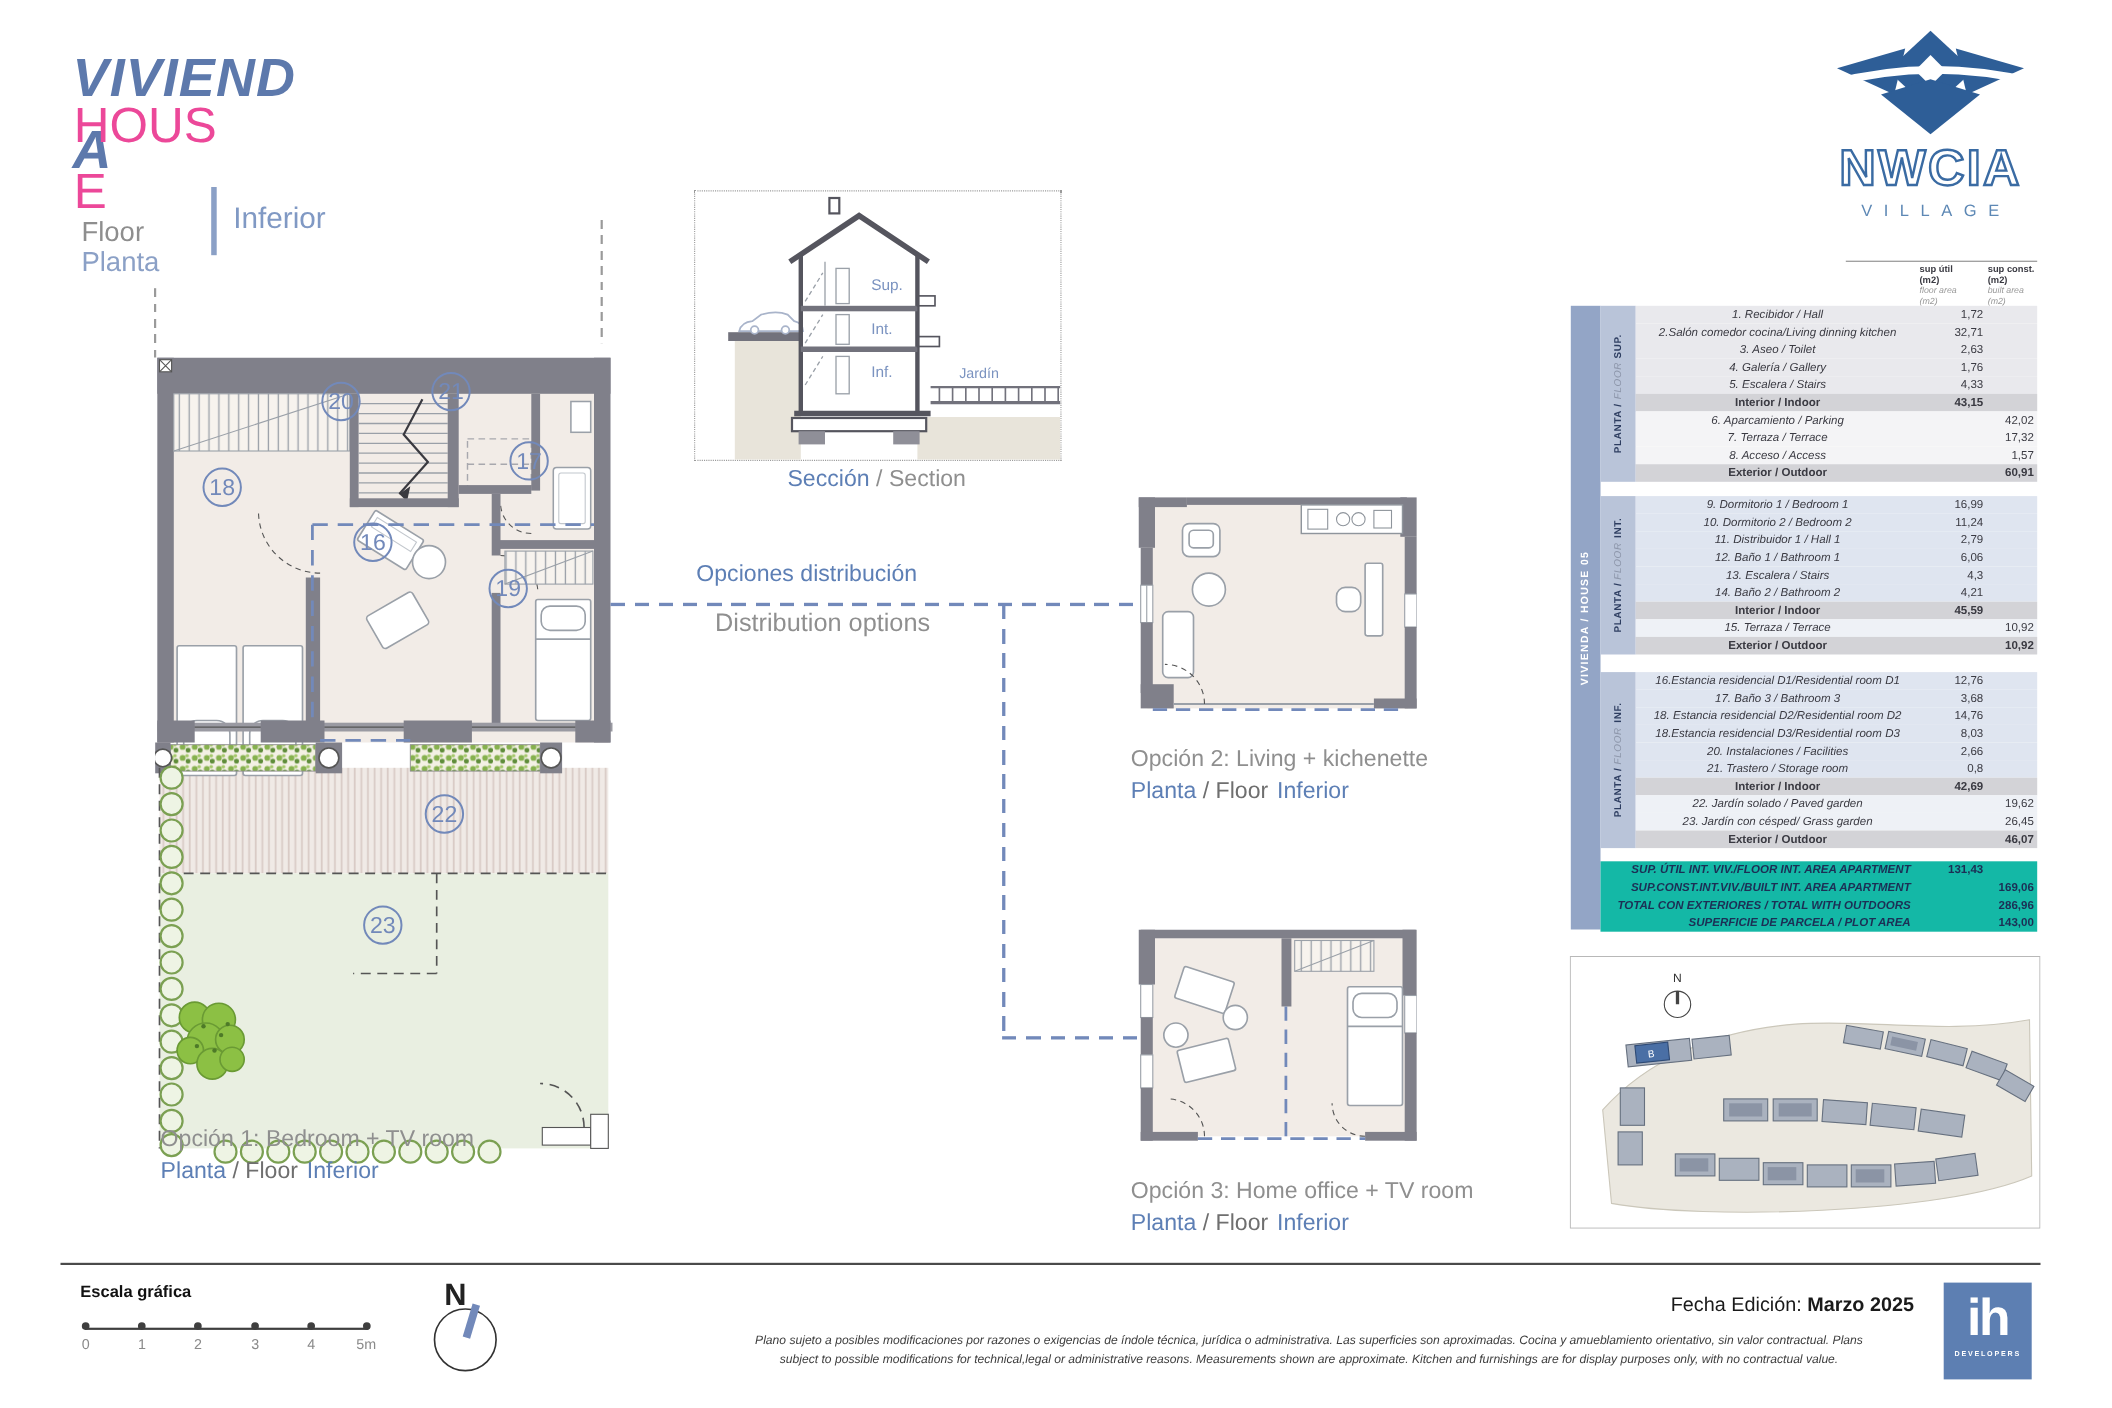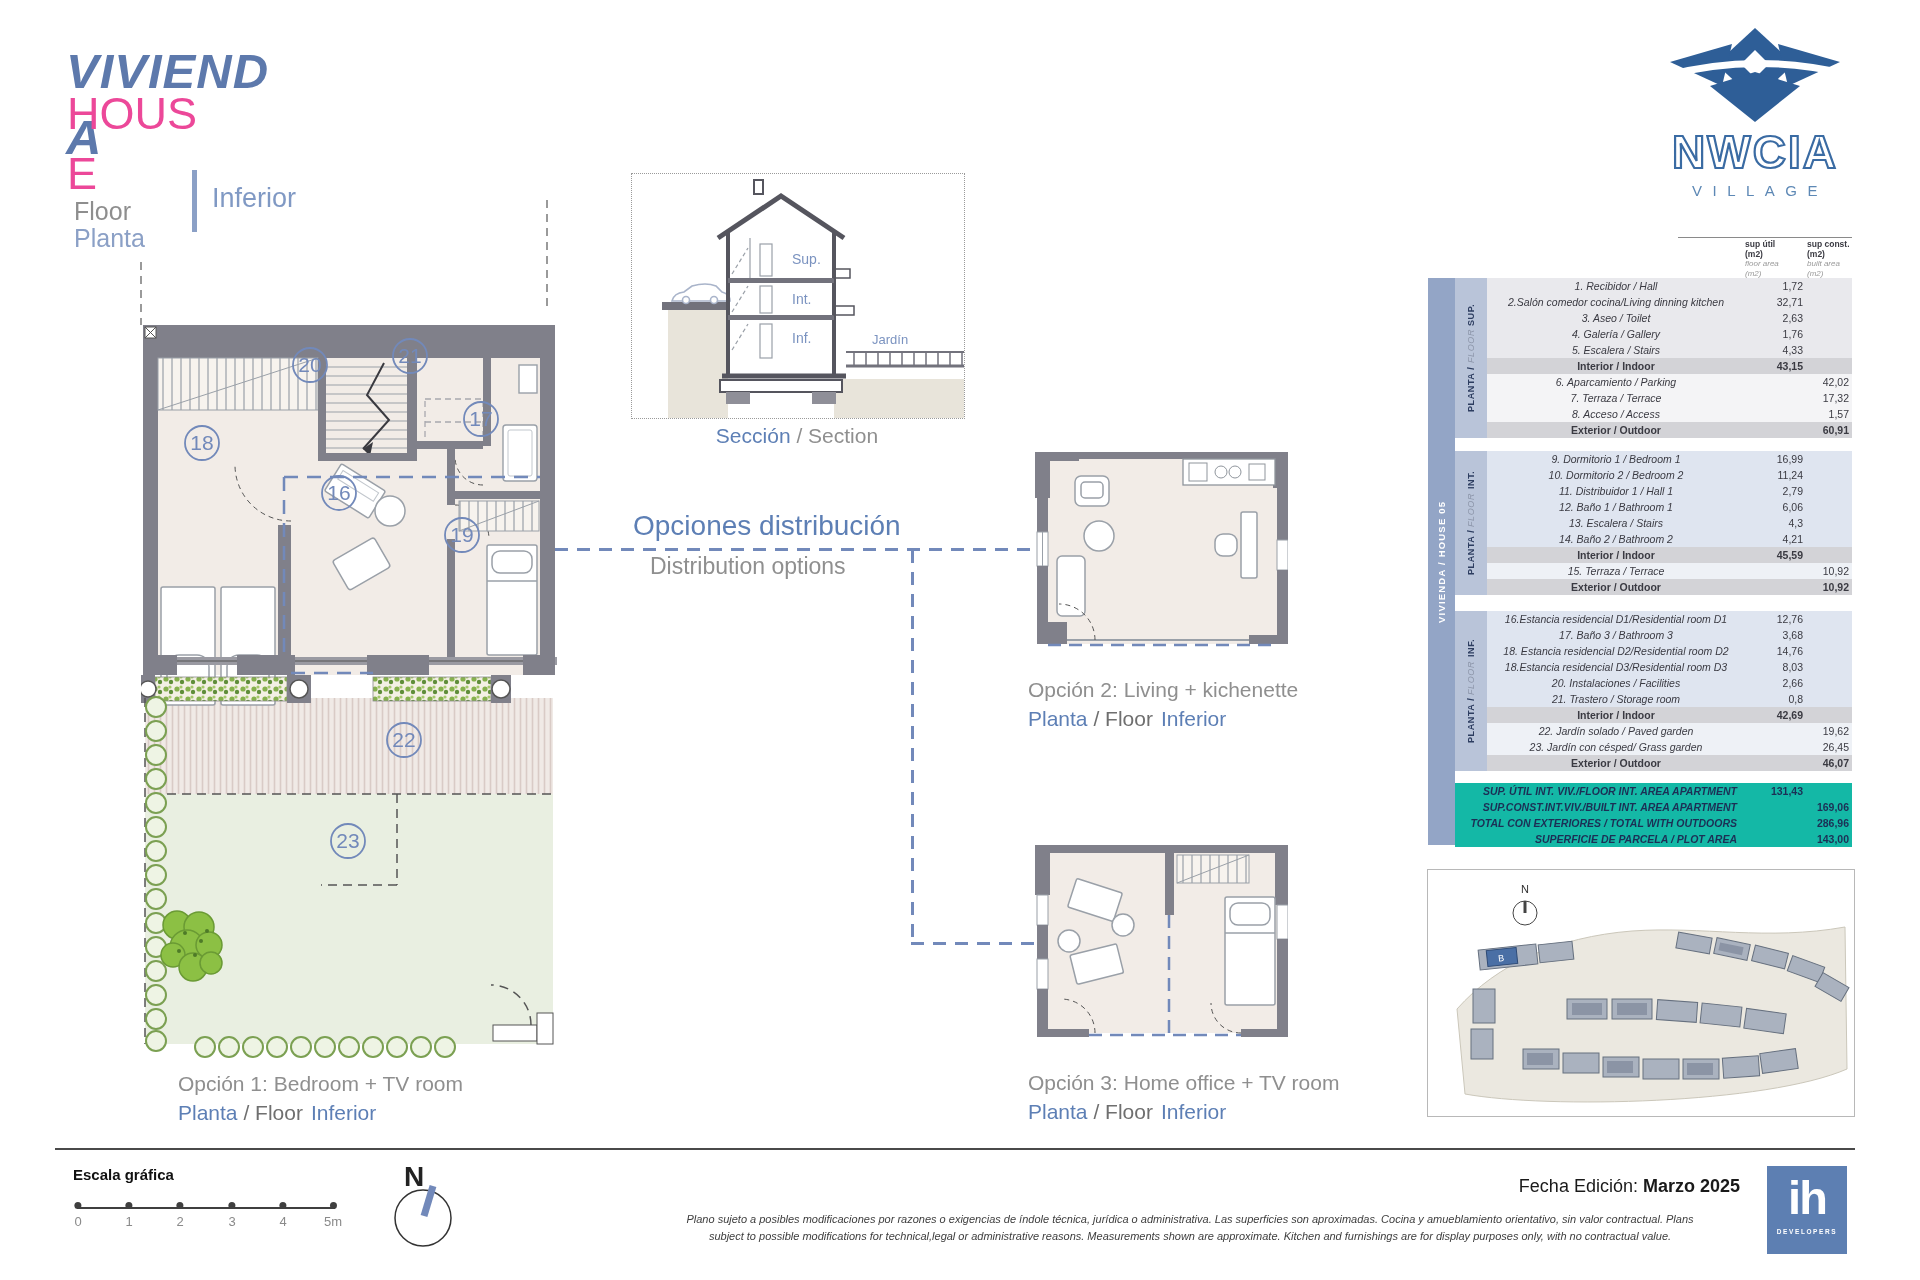--- a/index.html
+++ b/index.html
@@ -18,21 +18,21 @@
   .badge::after{content:"";position:absolute;left:0;right:0;bottom:0;height:78px;border-radius:0 0 50px 50px;background:repeating-linear-gradient(180deg,transparent 0 6px,rgba(255,255,255,.10) 6px 9px);}
   .badge .num{display:block;margin-top:28px;font-size:68px;font-weight:bold;letter-spacing:1px;}
   .badge .pg{display:block;margin-top:38px;font-size:30px;color:#cdd7e8;}
 
   
   .section-box{left:631px;top:173px;width:332px;height:244px;border:1.5px dotted #9a9a9a;}
   .section-caption{left:631px;top:424px;width:332px;text-align:center;font-size:21px;}
   .cap-blue{color:#5d7fb5;} .cap-gray{color:#8f8f8f;}
 
   
-  .dist-es{left:633px;top:510px;font-size:28px;color:#5d7fb5;}
+  .dist-es{left:633px;top:510px;font-size:21px;color:#5d7fb5;}
   .dist-en{left:650px;top:553px;font-size:23px;color:#8f8f8f;}
   .dashH{background:repeating-linear-gradient(90deg,#7289ba 0 13px,transparent 13px 22px);height:3px;}
   .dashV{background:repeating-linear-gradient(180deg,#7289ba 0 13px,transparent 13px 22px);width:3px;}
   .dashGrayV{width:2px;background:repeating-linear-gradient(180deg,#9a9a9a 0 8px,transparent 8px 14px);}
 
   
   .opt-cap .t1{font-size:21px;color:#8f8f8f;}
   .opt-cap .t2{font-size:21px;margin-top:5px;}
   .opt-cap .es,.opt-cap .val{color:#5d7fb5;}
   .opt-cap .mid{color:#6f6f6f;}
@@ -433,21 +433,21 @@
       <circle cx="88" cy="80" r="11"></circle>
       <g transform="rotate(-14 62 120)">
           <rect x="38" y="104" width="48" height="30" rx="2"></rect>
         </g>
       <circle cx="34" cy="96" r="11"></circle>
     </g>
     <path d="M60,188 A34,34 0 0 0 26,154" fill="none" stroke="#555555" stroke-width="1" stroke-dasharray="5 4"></path>
     <path d="M206,188 A30,30 0 0 1 176,158" fill="none" stroke="#555555" stroke-width="1" stroke-dasharray="5 4"></path>
   </svg>
 
-  <div class="abs opt-cap" style="left:146px;top:1072px;margin-left:32px;">
+  <div class="abs opt-cap" style="left:146px;top:1024px;">
     <div class="t1">Opción 1: Bedroom + TV room</div>
     <div class="t2"><span class="es">Planta</span><span class="mid"> / Floor</span><span class="val">Inferior</span></div>
   </div>
   <div class="abs opt-cap" style="left:1028px;top:678px;">
     <div class="t1">Opción 2: Living + kichenette</div>
     <div class="t2"><span class="es">Planta</span><span class="mid"> / Floor</span><span class="val">Inferior</span></div>
   </div>
   <div class="abs opt-cap" style="left:1028px;top:1071px;">
     <div class="t1">Opción 3: Home office + TV room</div>
     <div class="t2"><span class="es">Planta</span><span class="mid"> / Floor</span><span class="val">Inferior</span></div>

